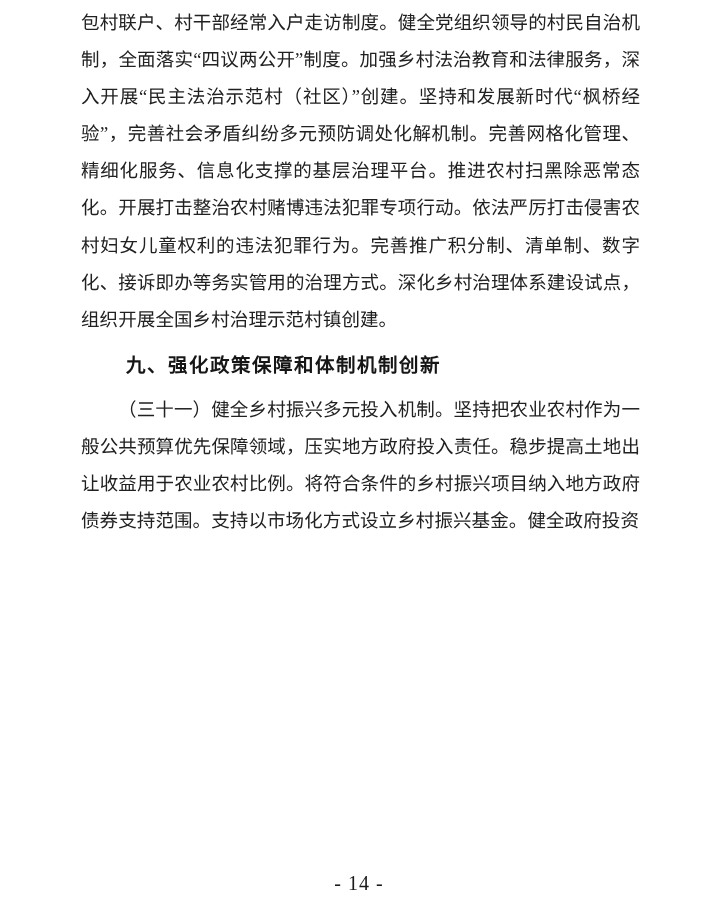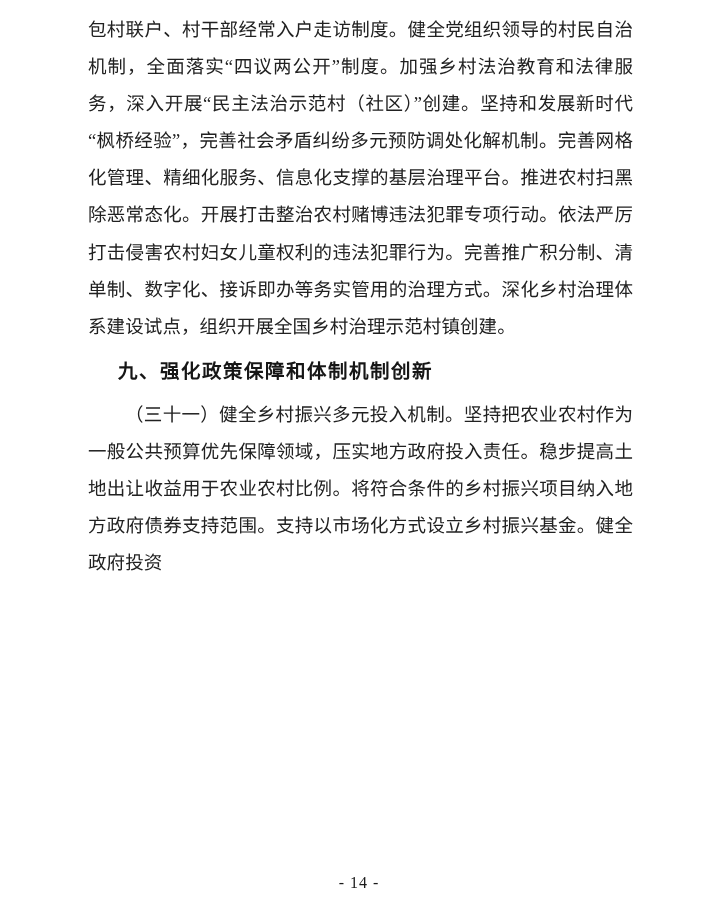--- a/index.html
+++ b/index.html
@@ -22,43 +22,43 @@
     top: 5px;
     left: 81px;
     width: 559px;
     font-size: 18.5px;
     line-height: 37.1px;
     text-align: justify;
     text-justify: inter-character;
     letter-spacing: 0.1px;
   }
   .para {
-    margin: 7px;
+    margin: 0;
     padding: 0;
   }
   .para.indent {
     text-indent: 2em;
   }
   .heading {
-    margin: 0;
+    margin: 8px;
     padding: 0;
     font-size: 19.5px;
     line-height: 37.1px;
     font-weight: bold;
     text-indent: 1.9em;
     letter-spacing: 1.5px;
     color: #161616;
   }
   .footer {
     position: absolute;
     bottom: 7px;
     left: 0;
     right: 0;
     text-align: center;
-    font-size: 16px;
+    font-size: 20px;
     line-height: 18px;
     letter-spacing: 1px;
     color: #1a1a1a;
     font-family: "Liberation Serif", "DejaVu Serif", serif;
   }
 </style>
 </head>
 <body>
 
 <div class="page">

